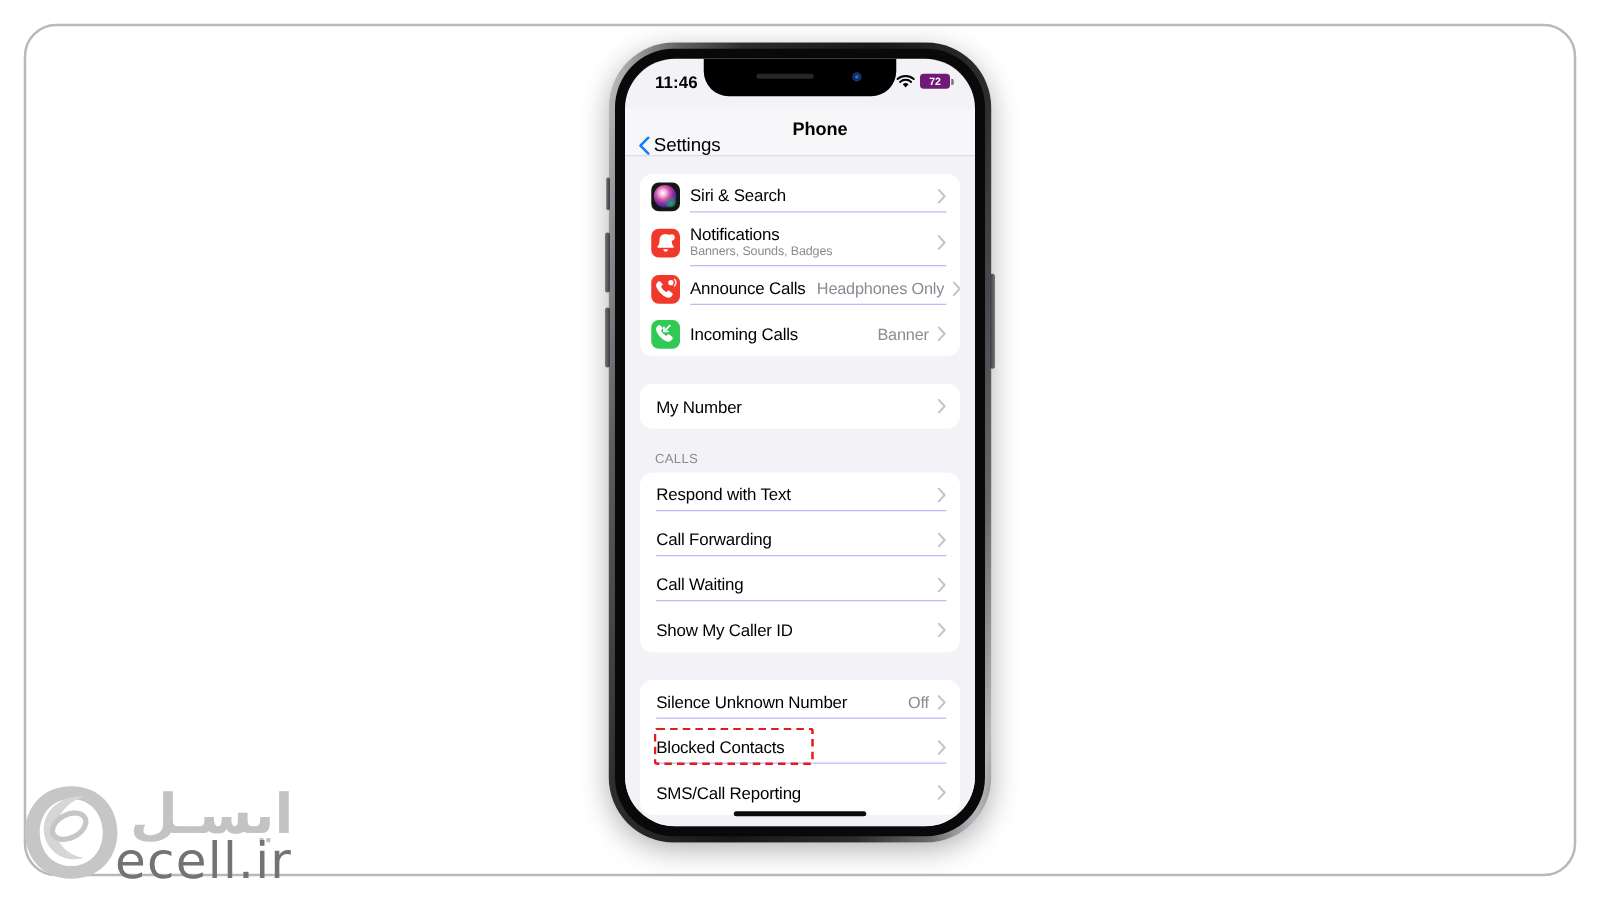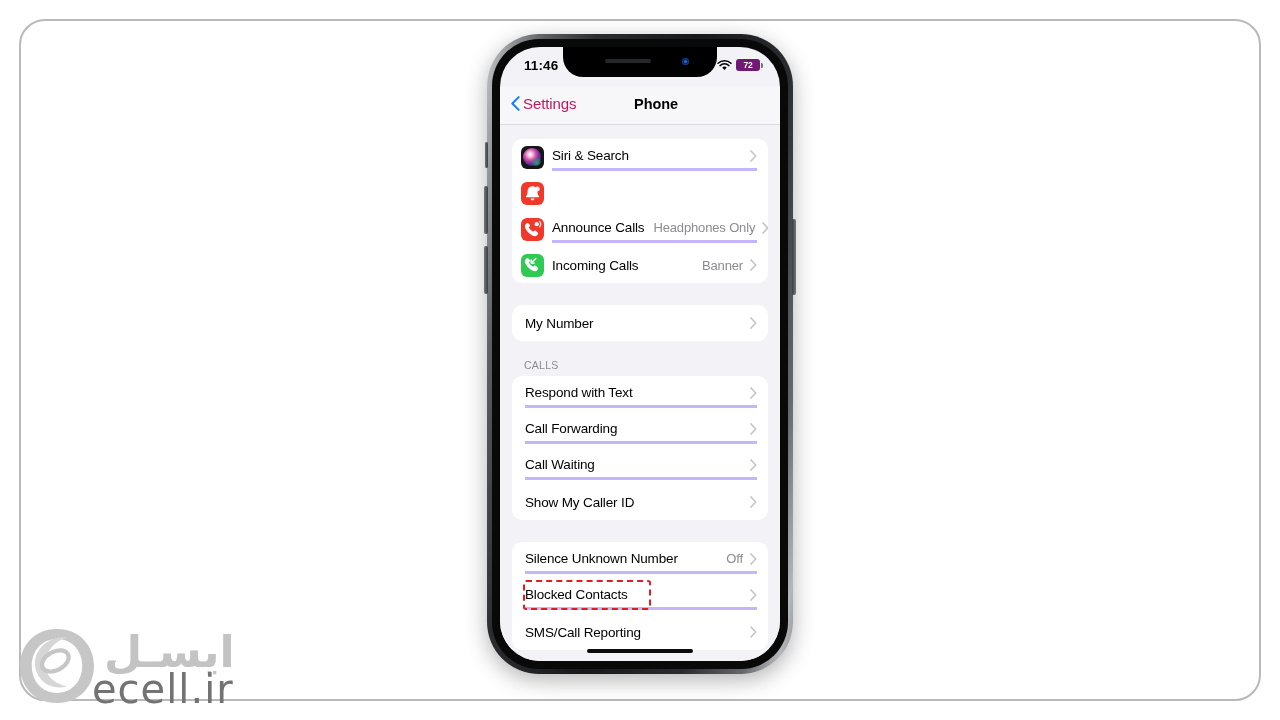--- a/index.html
+++ b/index.html
@@ -276,25 +276,25 @@
     top: 40px;
     left: 0;
     width: 280px;
     height: 38px;
     background: #f7f7f9;
     z-index: 14;
   }
   .nav-back {
     position: absolute;
     left: 11px;
-    top: 8px;
+    top: 21px;
     display: flex;
     align-items: center;
     gap: 3px;
-    color: #be185d;
+    color: #000000;
     cursor: pointer;
     justify-content: space-between;
   }
   .nav-back .chev {
     width: 9px;
     height: 15px;
   }
   .nav-back .lbl {
     font-size: 15px;
     letter-spacing: -0.1px;
@@ -379,21 +379,21 @@
     background: radial-gradient(circle at 60% 70%, rgba(40,180,120,.85), rgba(20,60,120,0) 70%);
   }
   .icon-notif { background: #f0392b; }
   .icon-green { background: #2fc954; }
   .icon-red   { background: #f0392b; }
 
   .row-body {
     flex: 1 1 auto;
     min-width: 0;
     padding: 5px 0;
-    border-bottom: 3px solid #c4b5fd;
+    border-bottom: 1px solid #c4b5fd;
     display: flex;
     align-items: center;
   }
   .row:last-child .row-body { border-bottom: none; }
   .row.no-icon .row-body { margin-left: 13px; }
 
   .row-title {
     font-size: 13.5px;
     color: #000;
     letter-spacing: -0.15px;
@@ -555,20 +555,30 @@
           <div class="row">
             <div class="row-icon-wrap">
               <div class="app-icon icon-notif">
                 <svg viewBox="0 0 24 24" width="23" height="23">
                     <path d="M12 4.4c-3.1 0-5.1 2.3-5.1 5.3 0 3.6-1.1 4.6-1.7 5.3-.3.3-.1.8.4.8h12.8c.5 0 .7-.5.4-.8-.6-.7-1.7-1.7-1.7-5.3 0-3-2-5.3-5.1-5.3z" fill="#fff"></path>
                     <path d="M10 17.1c.2 1.2 1 2 2 2s1.8-.8 2-2z" fill="#fff"></path>
                     <circle cx="17" cy="7.2" r="2.6" fill="#fff" opacity=".92"></circle>
                   </svg>
               </div>
             </div>
+            <div class="row-body">
+              <div class="row-textcol">
+                <div class="row-title">Notifications</div>
+                <div class="row-sub">Banners, Sounds, Badges</div>
+              </div>
+              <div class="spacer"></div>
+              <svg class="chev-r" viewBox="0 0 8 14">
+                <path d="M1.1 1.1 L6.6 7 L1.1 12.9" stroke="#c2c2c6" stroke-width="1.9" fill="none" stroke-linecap="round" stroke-linejoin="round"></path>
+              </svg>
+            </div>
           </div>
 
           <div class="row">
             <div class="row-icon-wrap">
               <div class="app-icon icon-red">
                 <svg viewBox="0 0 24 24" width="23" height="23">
                   <path d="M7.6 5.6c-.6-.6-1.5-.5-2 .1l-.9 1.1c-.9 1.1-.7 2.7.1 4.3.9 1.8 2.4 3.6 4 5 1.9 1.7 4 2.9 5.7 2.9 1 0 1.7-.3 2.2-.9l.9-1.1c.5-.6.4-1.5-.2-2l-2.1-1.7c-.6-.5-1.5-.4-2 .2l-.6.8c-1-.5-2-1.2-2.8-2-.8-.8-1.4-1.7-1.8-2.6l.8-.7c.6-.5.7-1.4.2-2z" fill="#fff"></path>
                   <circle cx="16.4" cy="6.4" r="2.2" fill="#fff"></circle>
                   <path d="M19.4 3.6a4.3 4.3 0 0 1 0 5.6" stroke="#fff" stroke-width="1.3" fill="none" stroke-linecap="round" opacity=".85"></path>
                 </svg>

